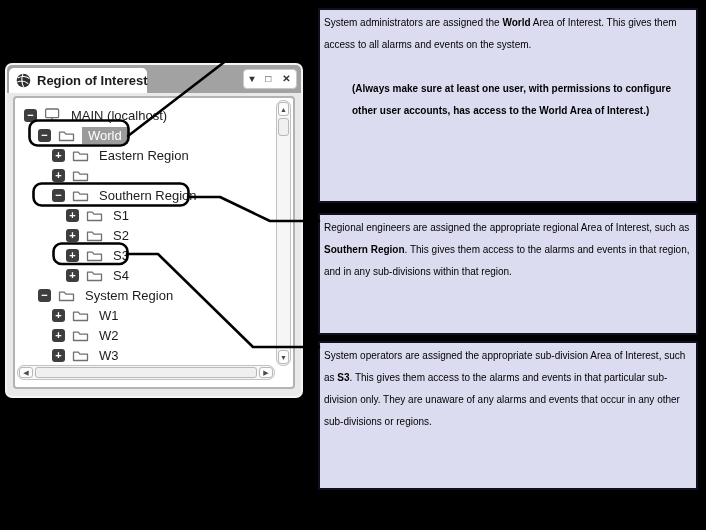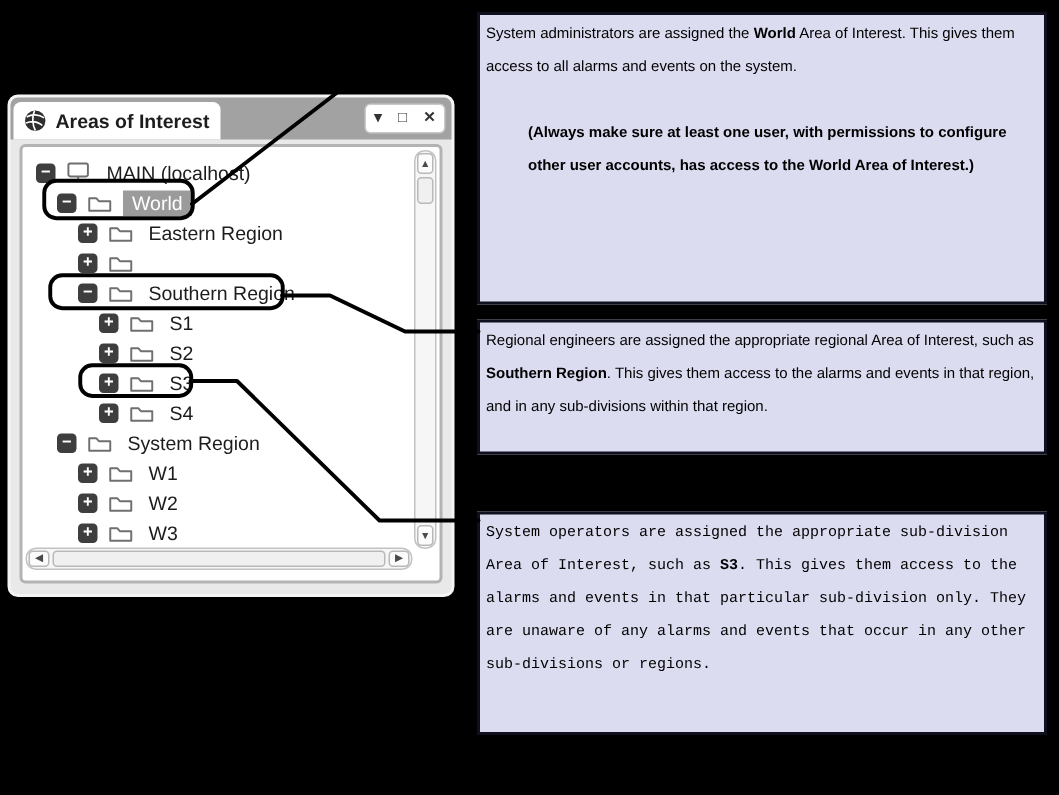--- a/index.html
+++ b/index.html
@@ -40,22 +40,22 @@
   .hbar .sbtn{width:12px;flex:0 0 12px;}
   .vthumb{height:16px;flex:0 0 16px;background:#f0f0f0;border:1px solid #b9b9b9;border-radius:3px;margin-top:2px;}
   .vspacer{flex:1;}
   .hthumb{flex:1;background:#f0f0f0;border:1px solid #b9b9b9;border-radius:3px;margin:0 2px;}
 
   
   .note-box{position:absolute;left:318px;width:380px;background:var(--note-bg);
     border:2px solid var(--note-border);box-sizing:border-box;padding:2px 4px;color:#000;
     font-size:10px;line-height:22px;}
   #note-box-1{top:8px;height:195px;}
-  #note-box-2{top:213px;height:90px;}
-  #note-box-3{top:341px;height:149px;font-family:Liberation Mono, monospace;}
+  #note-box-2{top:213px;height:122px;}
+  #note-box-3{top:341px;height:149px;}
   .note-p{margin:0;}
   .note-p + .note-p{margin-top:22px;margin-left:28px;}
   .note-p b{font-weight:700;}
 
   
   #overlay{position:absolute;left:0;top:0;width:706px;height:530px;pointer-events:none;z-index:40;}
 </style>
 </head>
 <body>
 
@@ -63,21 +63,21 @@
 
   <div id="aoi-window">
     <div id="titlebar">
       <div id="title-tab">
         <span class="ticon">
           <svg width="15" height="15" viewBox="0 0 15 15">
             <circle cx="7.5" cy="7.5" r="6.8" fill="#2e2e2e"></circle>
             <path d="M1.8 5 C5 3, 10 3, 13.4 5.6 M1.4 9 C5 7.4, 9 8, 12.2 10.6 M7 0.9 C5.4 4, 5.4 10, 7.6 14" stroke="#fff" stroke-width="1.1" fill="none"></path>
           </svg>
         </span>
-        <span id="title-text">Areas of Interest</span>
+        <span id="title-text">Region of Interest</span>
       </div>
       <div id="win-buttons">
         <span class="win-btn">▾</span>
         <span class="win-btn">□</span>
         <span class="win-btn">✕</span>
       </div>
     </div>
 
     <div id="tree-panel">
       <div id="tree-rows">

